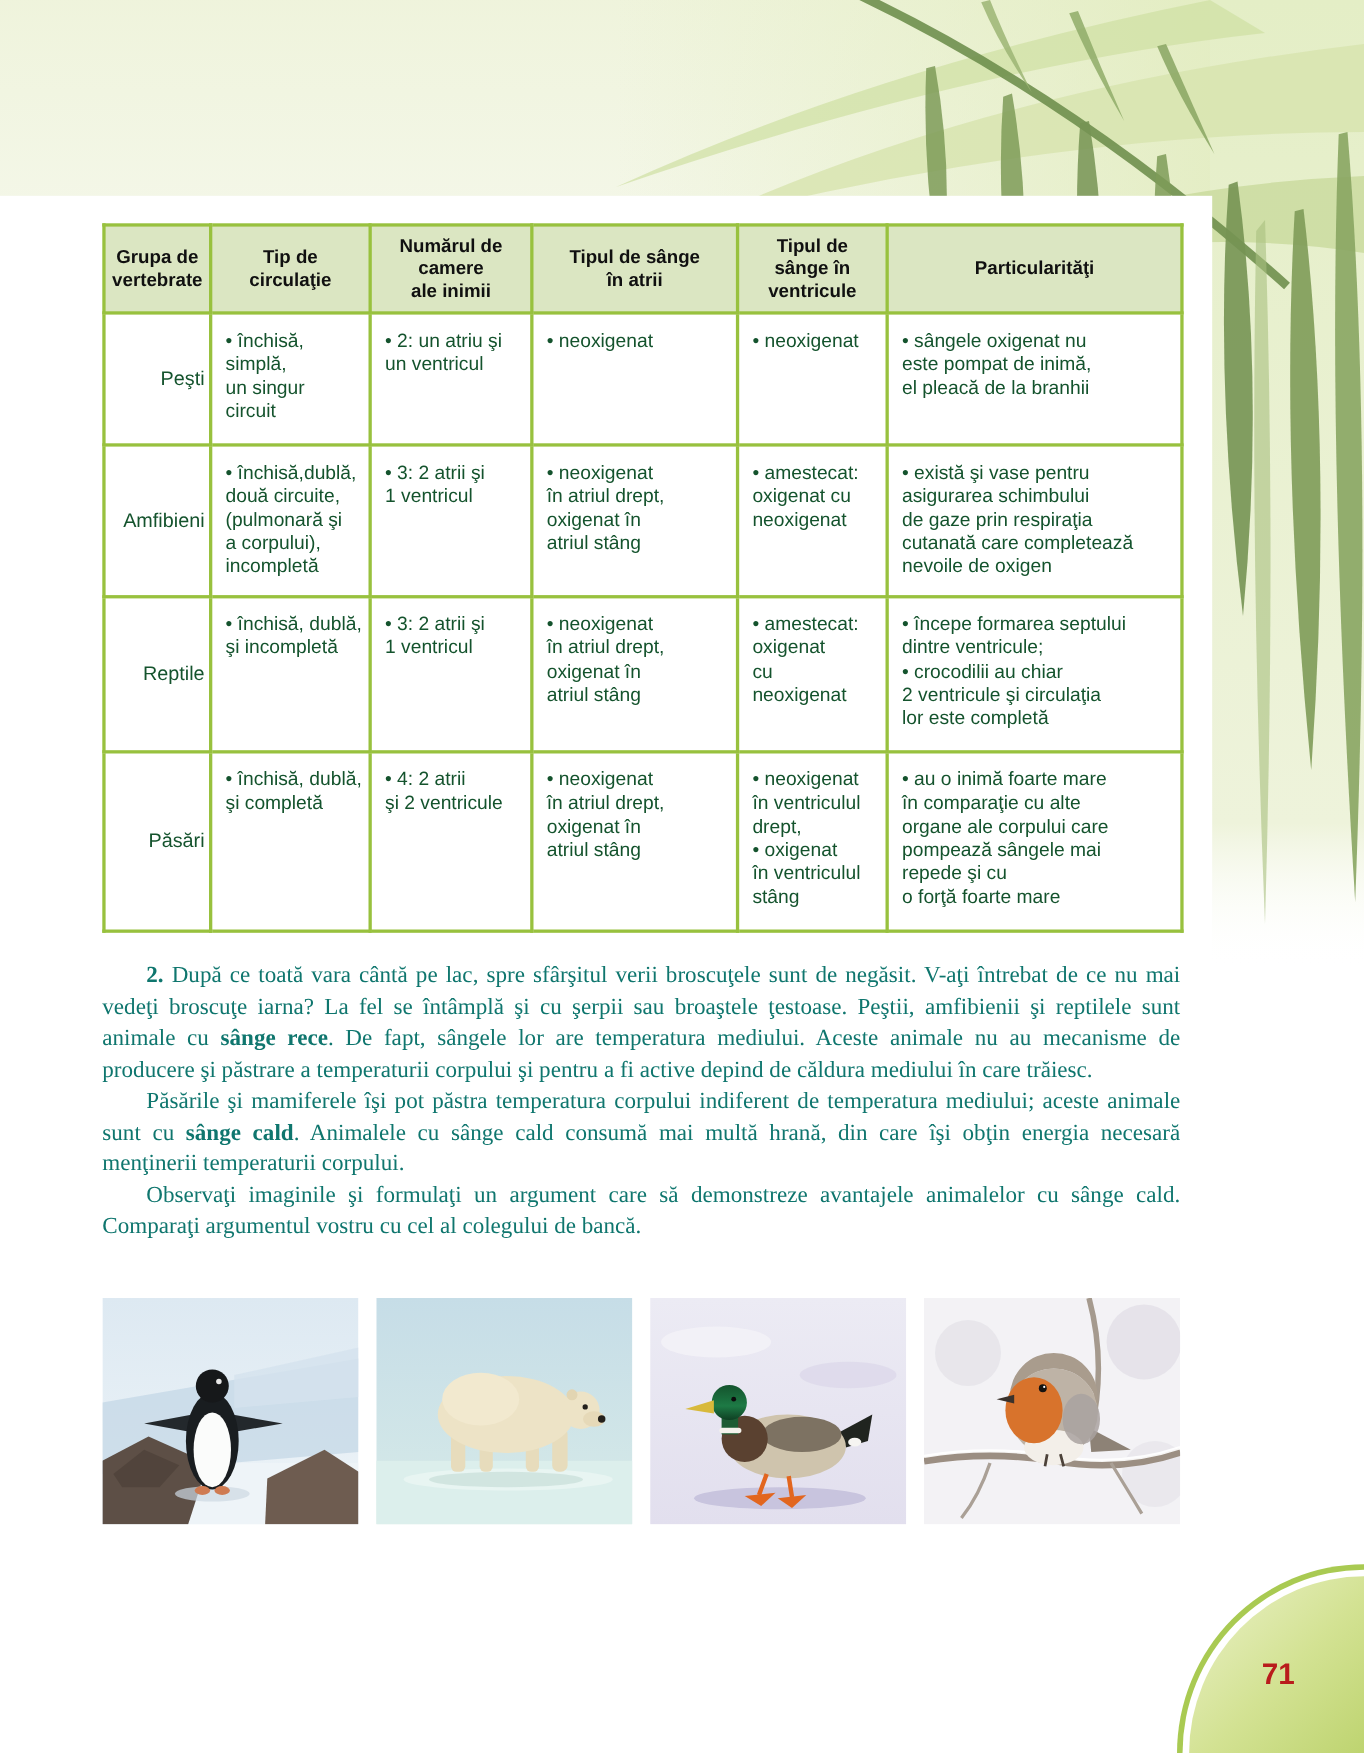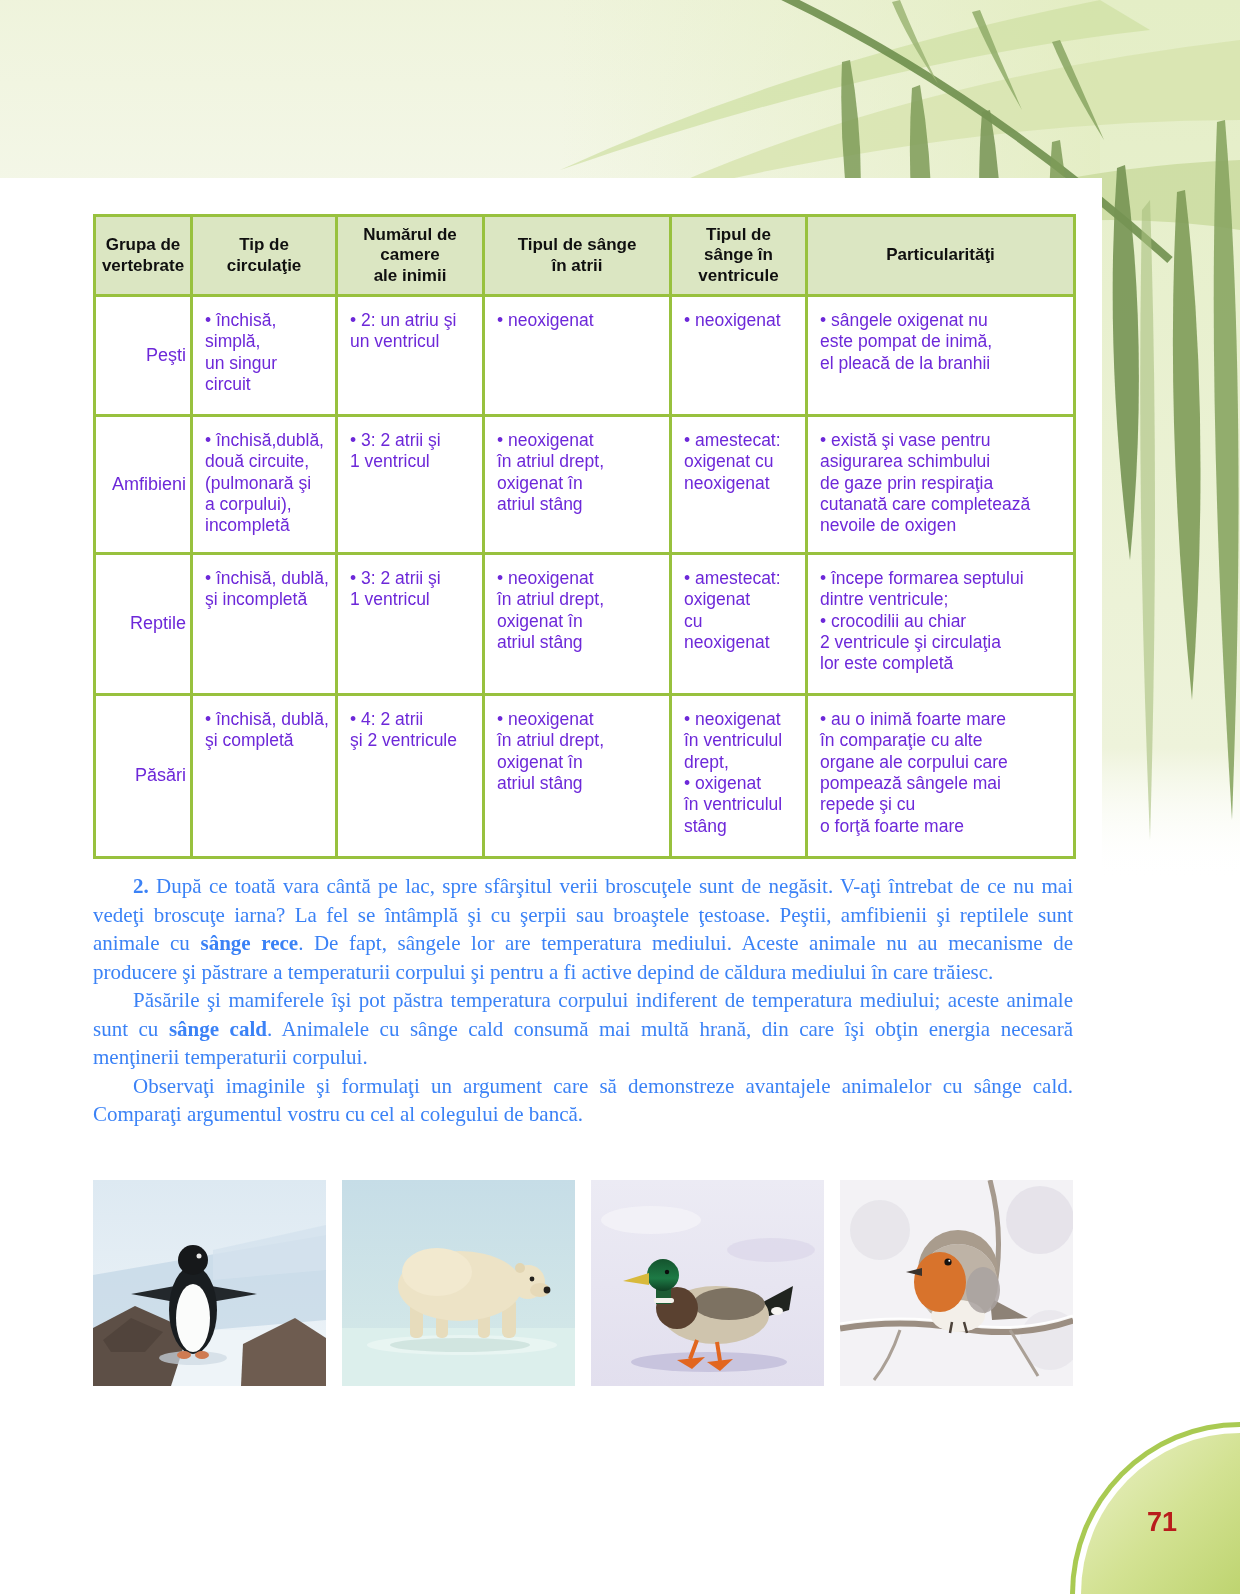--- a/index.html
+++ b/index.html
@@ -6,39 +6,39 @@
   .page {
     position:relative; width:1240px; height:1594px; background:#ffffff;
     overflow:hidden; font-family:"Liberation Sans", sans-serif;
   }
   
   .deco { position:absolute; left:0; top:0; z-index:0; }
   .white-plate { position:absolute; left:0; top:178px; width:1102px; height:1416px; background:#ffffff; z-index:1; }
   .strip-cover { position:absolute; left:1102px; top:900px; width:138px; height:694px; background:#ffffff; z-index:1; }
 
   
-  .table-wrap { position:absolute; left:93px; top:214px; z-index:2; }
+  .table-wrap { position:absolute; left:93px; top:203px; z-index:2; }
   table.vert { border-collapse:collapse; table-layout:fixed; width:980px; }
   table.vert th, table.vert td { border:3px solid #98c13e; }
   table.vert th {
     background:#dbe6c2; font-weight:bold; font-size:17px; line-height:1.18;
     text-align:center; vertical-align:middle; white-space:pre-line; padding:4px 5px; color:#101010;
   }
   table.vert td {
     font-size:17.5px; line-height:1.22; padding:13px 6px 8px 12px;
-    vertical-align:top; white-space:pre-line; color:#6d28d9; background:#ffffff;
+    vertical-align:top; white-space:pre-line; color:#14532d; background:#ffffff;
   }
   table.vert td.group { text-align:right; vertical-align:middle; padding:4px; font-size:18px; }
   tr.hh { height:80px; } tr.r1 { height:120px; } tr.r2 { height:138px; } tr.r3 { height:141px; } tr.r4 { height:163px; }
 
   
   .text-block, .p4-block {
     position:absolute; left:93px; width:980px; z-index:2;
     font-family:"Liberation Serif", serif; font-size:21px; line-height:28.5px;
-    text-align:justify; color:#3b82f6;
+    text-align:justify; color:#0f766e;
   }
   .text-block { top:872px; }
   .p4-block { top:1400px; }
   .text-block p, .p4-block p { margin:0; text-indent:40px; }
 
   
   .photo { position:absolute; top:1180px; width:233px; height:206px; margin:0; overflow:hidden; z-index:2; }
   .photo svg { display:block; }
   .ph1 { left:93px; } .ph2 { left:342px; } .ph3 { left:591px; } .ph4 { left:840px; }
 

